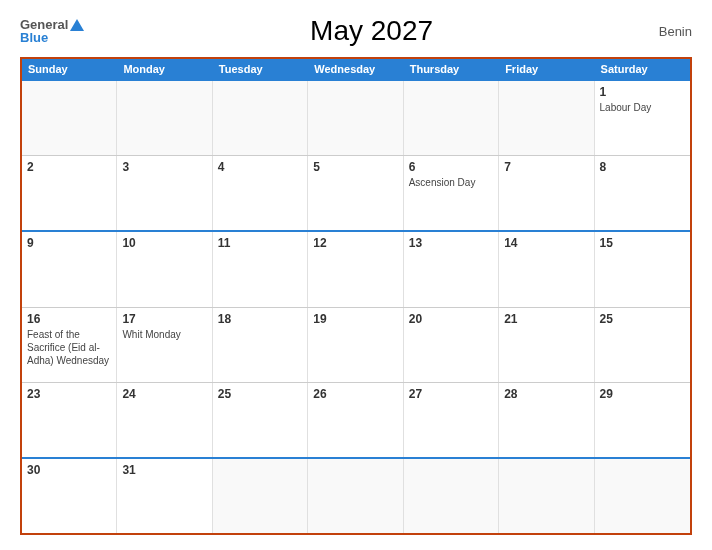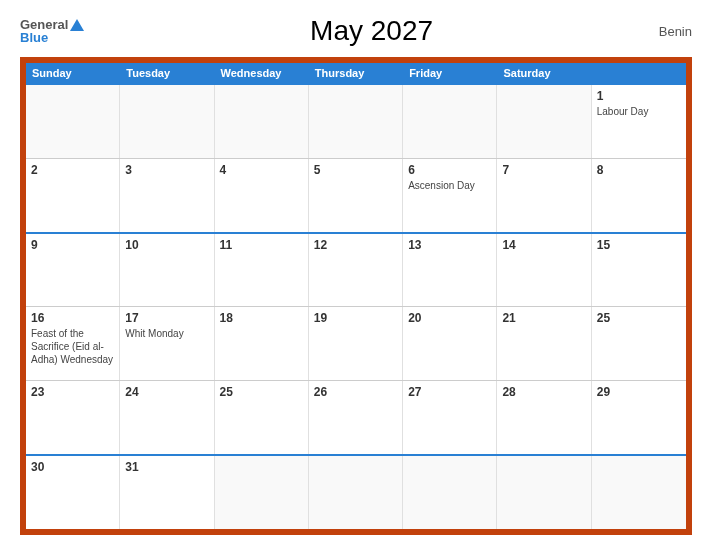--- a/index.html
+++ b/index.html
@@ -58,21 +58,21 @@
       font-size: 13px;
       color: #555;
       text-align: left;
     }
 
     
     .calendar {
       flex: 1;
       display: flex;
       flex-direction: column;
-      border: 6px solid #c2410c;
+      border: 2px solid #c2410c;
       justify-content: center;
     }
 
     
     .day-headers {
       display: grid;
       grid-template-columns: repeat(7, 1fr);
       background: #2980d4;
     }
     .day-header {
@@ -142,20 +142,21 @@
     <span class="logo-blue">Blue</span>
   </div>
   <div class="calendar-title">May 2027</div>
   <div class="country-label">Benin</div>
 </div>
 
 <div class="calendar">
 
   <div class="day-headers">
   <div class="day-header">Sunday</div>
+      <div class="day-header">Monday</div>
       <div class="day-header">Tuesday</div>
       <div class="day-header">Wednesday</div>
       <div class="day-header">Thursday</div>
       <div class="day-header">Friday</div>
       <div class="day-header">Saturday</div>
     </div>
 
   <div class="weeks">
   <div class="week-row">
         <div class="day-cell empty-cell"></div>

